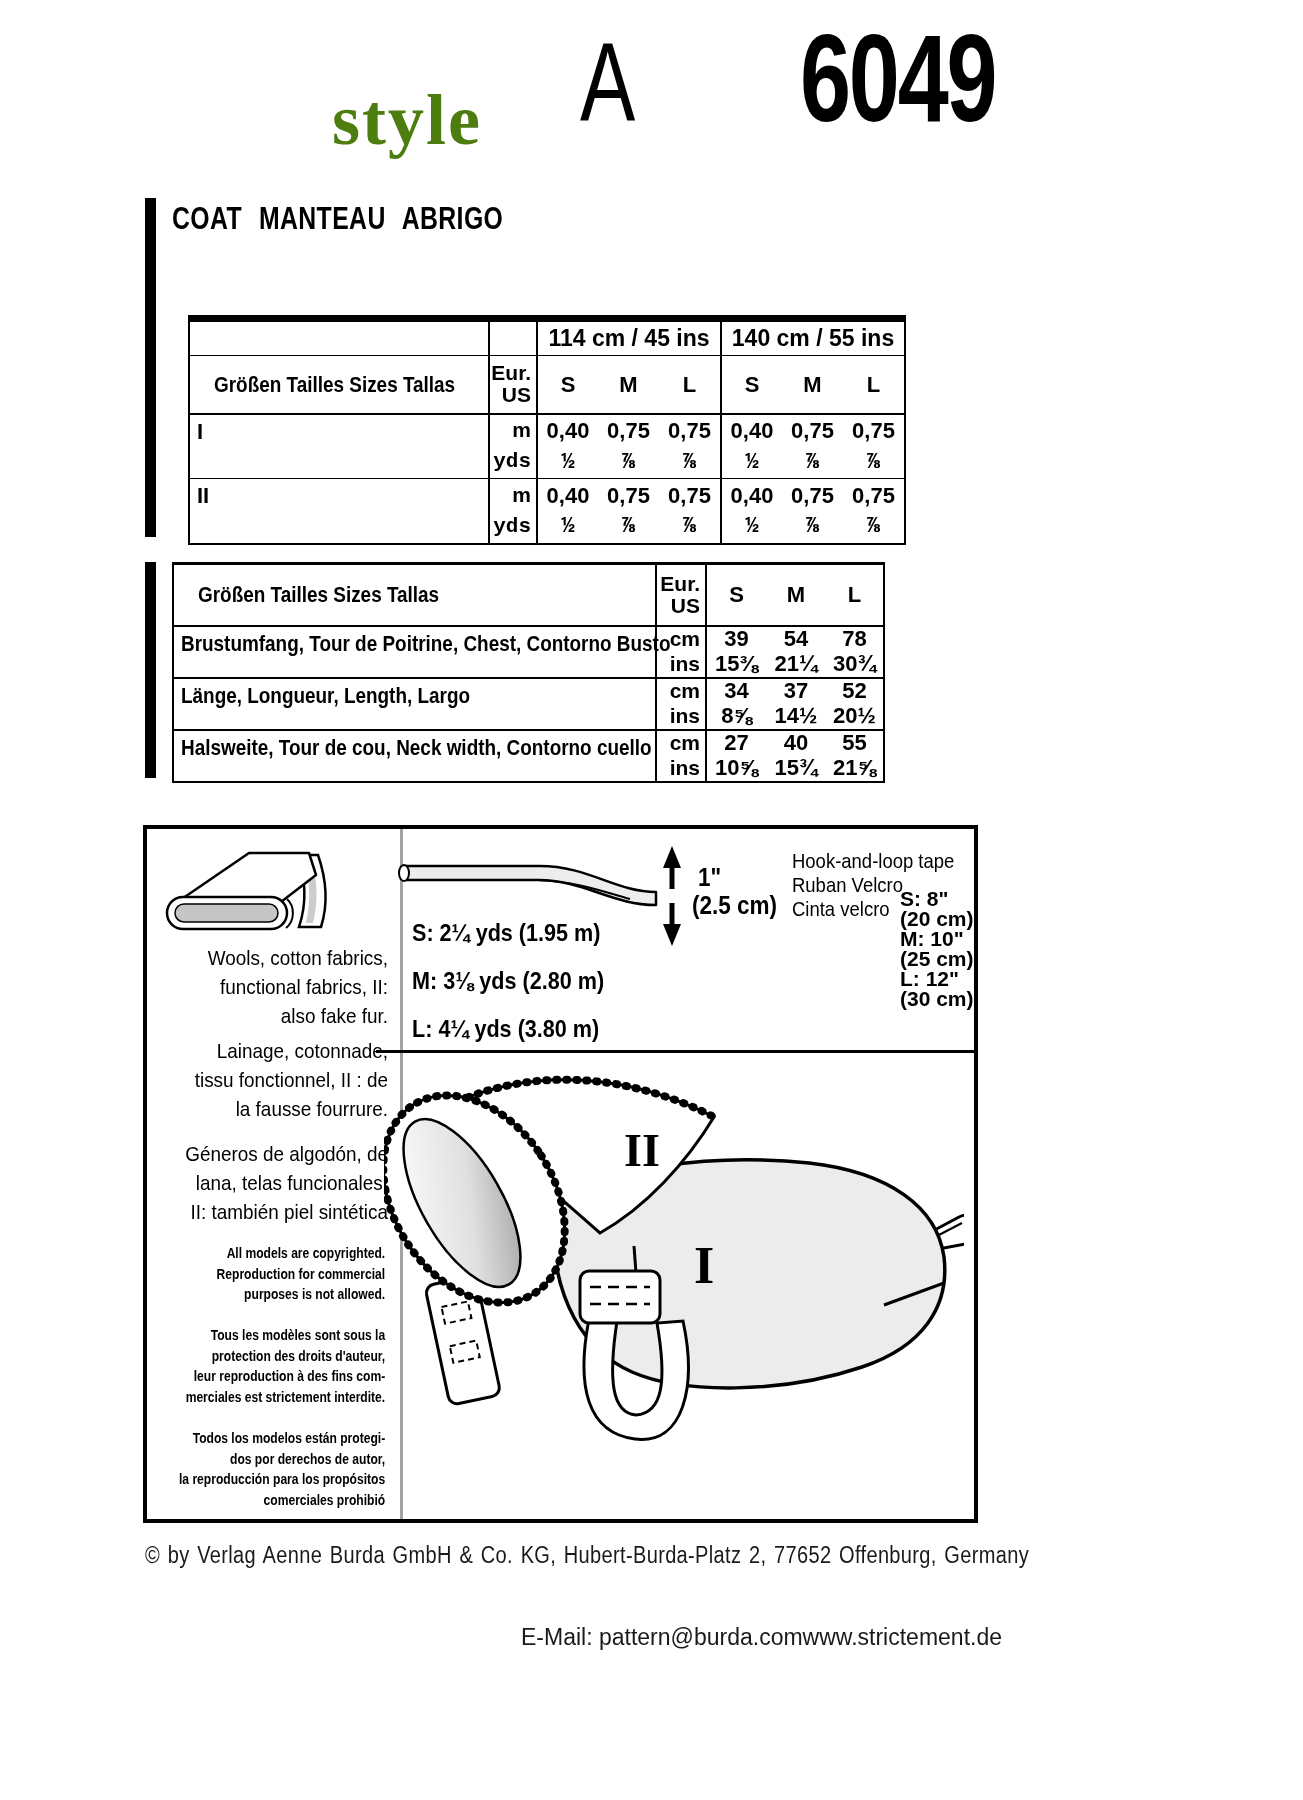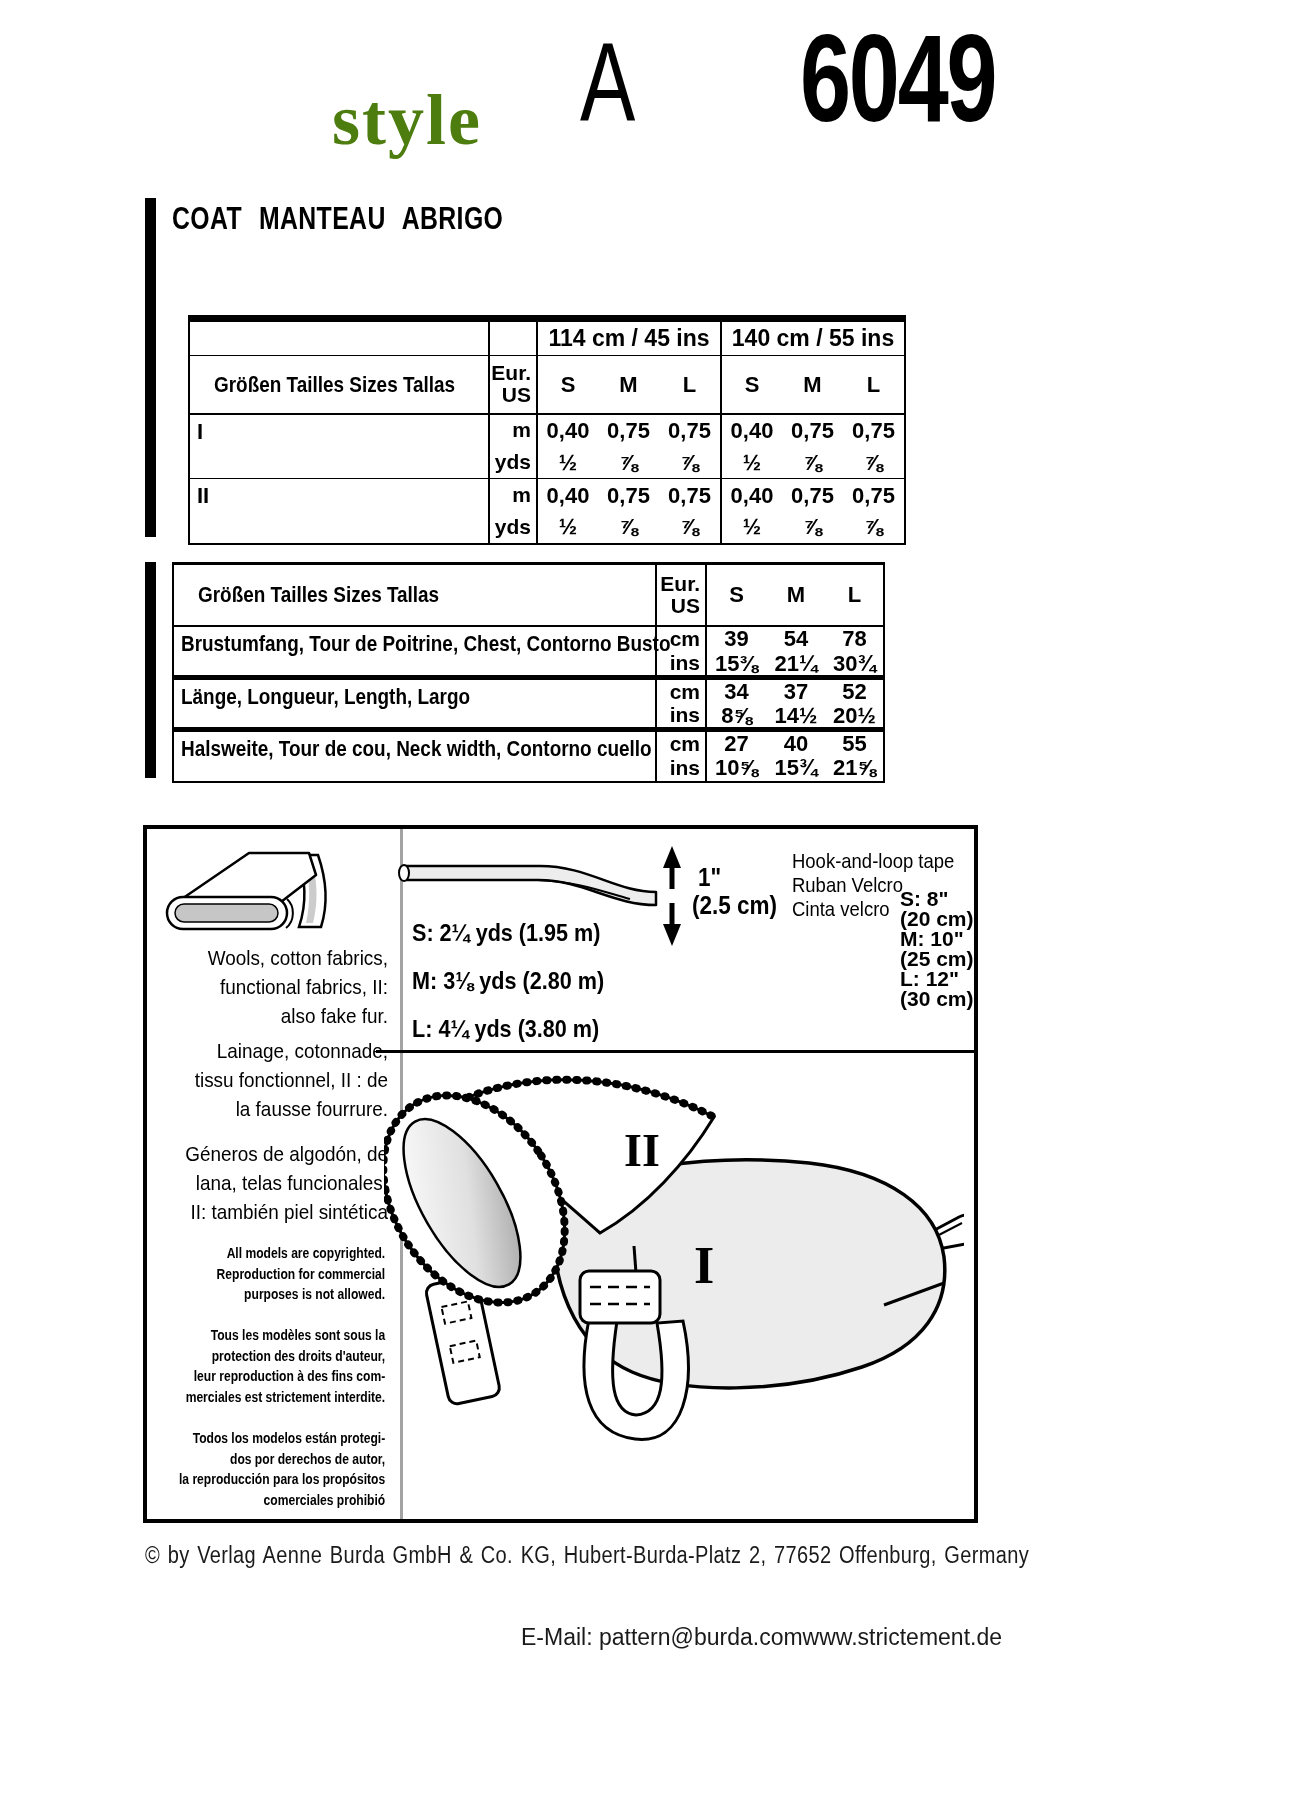--- a/index.html
+++ b/index.html
@@ -31,25 +31,25 @@
   .t2{position:absolute;left:172px;top:562px;width:711px;border:2.5px solid #000;border-top:3px solid #000;}
   .lab{text-align:left;padding-left:24px;}
   .rowlab{text-align:left;padding-left:7px;vertical-align:top;padding-top:5px;}
   .unit{text-align:right;padding-right:5px;font-size:21px;margin-left:36px;}
   .num,.sz{text-align:center;}
   .wh{text-align:center;font-size:23px;white-space:nowrap;}
   .bL1{border-left:2px solid #000;}
   .bL2{border-left:2.5px solid #000;}
   .r1{height:37px;} .r1 td{border-bottom:1.5px solid #000;}
   .r2{height:58px;} .r2 td{border-bottom:2.5px solid #000;}
-  .dm{height:33px;} .dy{height:32px;}
+  .dm{height:33px;} .dy{height:32px;font-family:Liberation Mono, monospace;}
   .rsplit td{border-top:1.5px solid #000;}
   .h2{height:62px;} .h2 td{border-bottom:2.5px solid #000;}
   .m1{height:26px;} .m2{height:26px;}
-  .rsplit2 td{border-top:5px solid #000000;}
+  .rsplit2 td{border-top:2px solid #000000;}
   .cond{display:inline-block;transform:scaleX(.86);transform-origin:0 50%;white-space:nowrap;}
 
   
   .box{position:absolute;left:143px;top:825px;width:835px;height:698px;border:4px solid #000;box-sizing:border-box;}
   .box-left{position:absolute;left:0;top:0;width:256px;height:100%;border-right:3px solid #a3a3a3;box-sizing:border-box;text-align:right;}
   .box-rt{position:absolute;left:229px;top:0;right:0;height:224px;border-bottom:3px solid #000;box-sizing:border-box;}
   .box-rb{position:absolute;left:229px;top:224px;right:0;bottom:0;}
   .pre{white-space:pre-line;}
   .fab{position:absolute;left:7px;width:260px;font-size:21px;line-height:29px;
        transform:scaleX(.9);transform-origin:0 0;}

